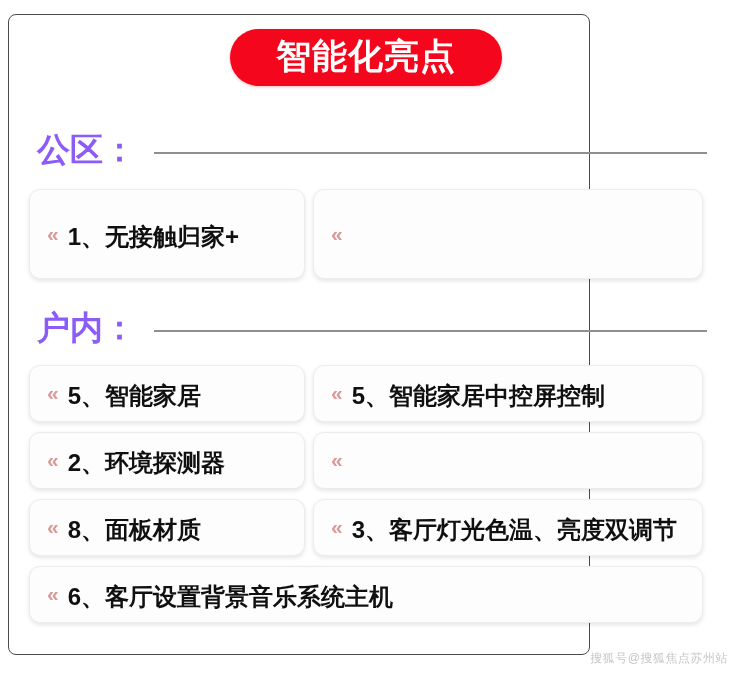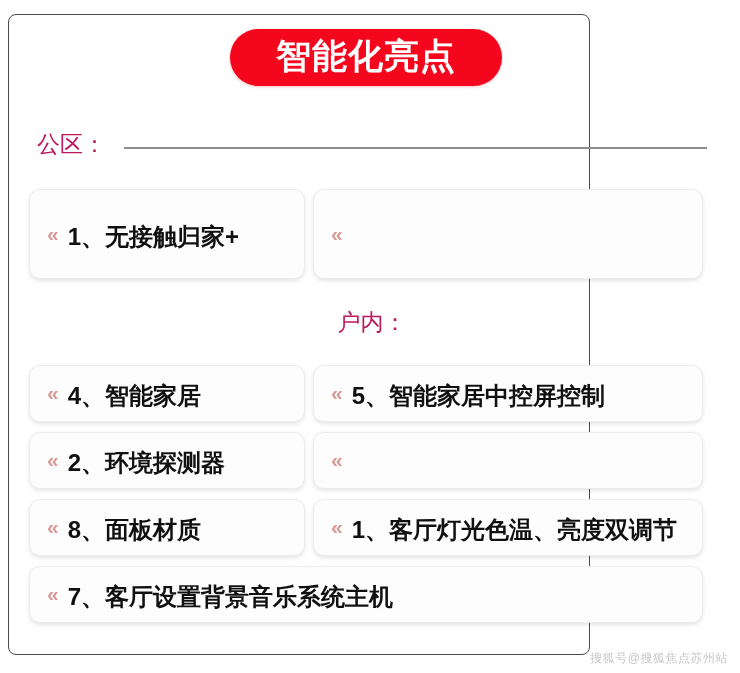--- a/index.html
+++ b/index.html
@@ -52,23 +52,23 @@
 
   
   .section-head {
     position: absolute;
     left: 28px;
     width: 670px;
     display: flex;
     align-items: center;
   }
   .section-title {
-    font-size: 23px;
-    font-weight: normal;
-    color: #be185d;
+    font-size: 33px;
+    font-weight: bold;
+    color: #8b5cf6;
     line-height: 1;
     white-space: nowrap;
     letter-spacing: 0px;
   }
   .section-rule {
     flex: 1;
     height: 0;
     border-top: 2px solid #8e8e93;
     margin-left: 18px;
     margin-top: 6px;
@@ -141,28 +141,28 @@
     <span class="chev">«</span>
     <span class="card-text two-line">
       <span>1、无接触归家+</span><br>
     </span>
   </div>
 
   <div class="card align-top" style="left:304px; top:174px; width:390px; height:90px;">
     <span class="chev">«</span>
   </div>
 
-  <div class="section-head" style="top:296px;flex-direction:column;">
+  <div class="section-head" style="top:296px;">
     <span class="section-title">户内：</span>
     <span class="section-rule"></span>
   </div>
 
   <div class="card" style="left:20px; top:350px; width:276px; height:57px;">
     <span class="chev">«</span>
-    <span class="card-text">4、智能家居</span>
+    <span class="card-text">5、智能家居</span>
   </div>
 
   <div class="card" style="left:304px; top:350px; width:390px; height:57px;">
     <span class="chev">«</span>
     <span class="card-text">5、智能家居中控屏控制</span>
   </div>
 
   <div class="card" style="left:20px; top:417px; width:276px; height:57px;">
     <span class="chev">«</span>
     <span class="card-text">2、环境探测器</span>
@@ -172,23 +172,23 @@
     <span class="chev">«</span>
   </div>
 
   <div class="card" style="left:20px; top:484px; width:276px; height:57px;">
     <span class="chev">«</span>
     <span class="card-text">8、面板材质</span>
   </div>
 
   <div class="card" style="left:304px; top:484px; width:390px; height:57px;">
     <span class="chev">«</span>
-    <span class="card-text">1、客厅灯光色温、亮度双调节</span>
+    <span class="card-text">3、客厅灯光色温、亮度双调节</span>
   </div>
 
   <div class="card" style="left:20px; top:551px; width:674px; height:57px;">
     <span class="chev">«</span>
-    <span class="card-text">7、客厅设置背景音乐系统主机</span>
+    <span class="card-text">6、客厅设置背景音乐系统主机</span>
   </div>
 
 </div>
 
 <div id="watermark">搜狐号@搜狐焦点苏州站</div>
 
 </body></html>

